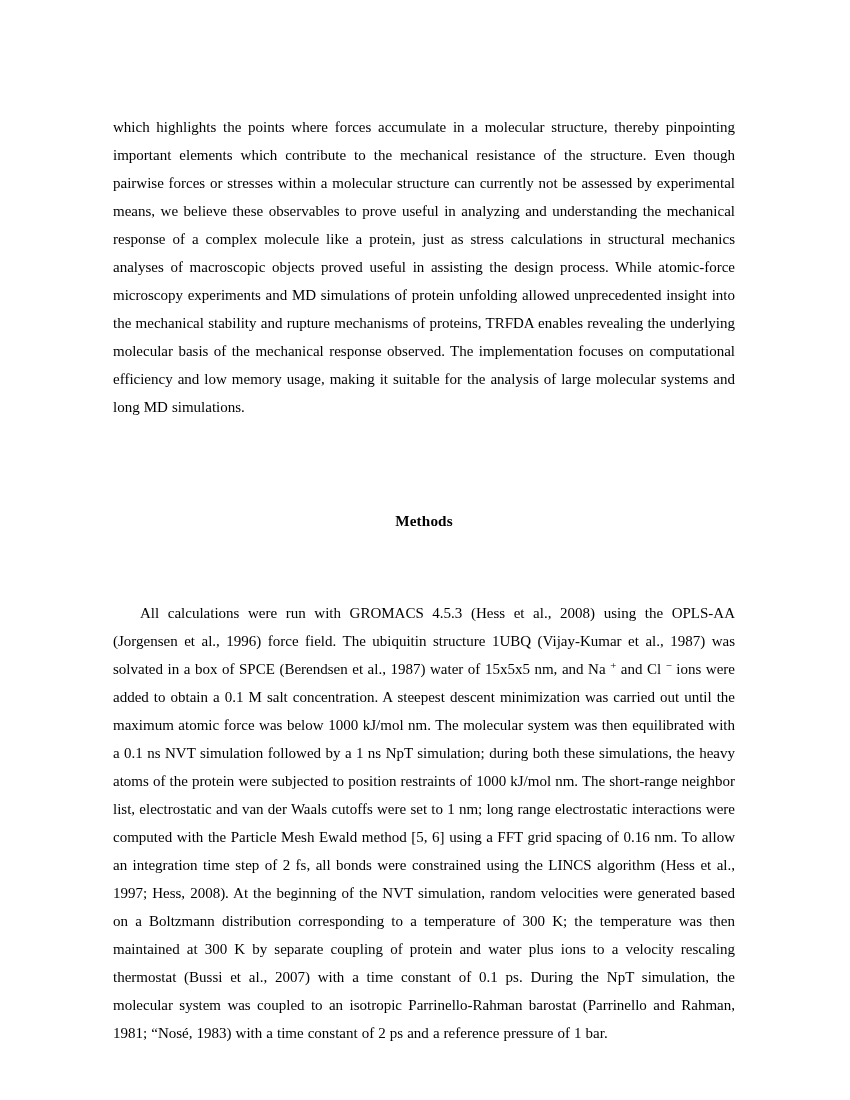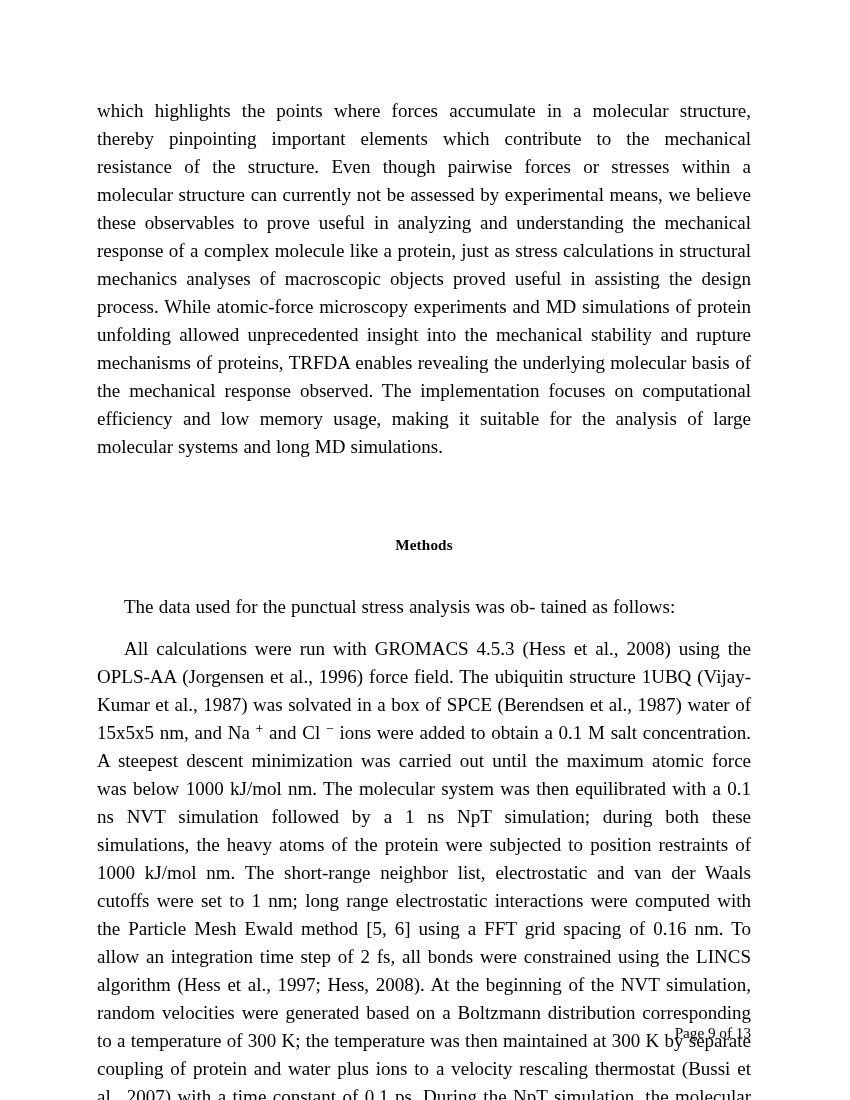--- a/index.html
+++ b/index.html
@@ -23,22 +23,22 @@
     height: 1100px;
     background: #ffffff;
   }
   .content {
     position: absolute;
     left: 97px;
     top: 97px;
     width: 654px;
   }
   p.body-par {
-    margin: 0;
-    font-size: 19px;
+    margin: 16px;
+    font-size: 15px;
     line-height: 28px;
     text-align: justify;
     text-justify: inter-word;
     -webkit-hyphens: none;
     hyphens: none;
     word-spacing: 0.02em;
   }
   p.indent {
     text-indent: 27px;
   }
@@ -82,25 +82,21 @@
   <div class="content">
 
     <p class="body-par">which highlights the points where forces accumulate in a molecular structure, thereby pinpointing important elements which contribute to the mechanical resistance of the structure. Even though pairwise forces or stresses within a molecular structure can currently not be assessed by experimental means, we believe these observables to prove useful in analyzing and understanding the mechanical response of a complex molecule like a protein, just as stress calculations in structural mechanics analyses of macroscopic objects proved useful in assisting the design process. While atomic-force microscopy experiments and MD simulations of protein unfolding allowed unprecedented insight into the mechanical stability and rupture mechanisms of proteins, TRFDA enables revealing the underlying molecular basis of the mechanical response observed. The implementation focuses on computational efficiency and low memory usage, making it suitable for the analysis of large molecular systems and long MD simulations.</p>
 
     <div class="heading-space-before"></div>
 
     <h2 class="section-heading">Methods</h2>
 
     <div class="heading-space-after"></div>
 
-    <p class="body-par indent">The data used for the punctual stress analysis was ob- tained as follows:</p>
 
     <div class="par-gap"></div>
 
     <p class="body-par indent"><span>All calculations were run with GROMACS 4.5.3 (Hess et al., 2008) using the OPLS-AA (Jorgensen et al., 1996) force field. The ubiquitin structure 1UBQ (Vijay-Kumar et al., 1987) was solvated in a box of SPCE (Berendsen et al., 1987) water of 15x5x5 nm, and Na </span><sup class="ion">+</sup><span> and Cl </span><sup class="ion">−</sup><span> ions were added to obtain a 0.1 M salt concentration. A steepest descent minimization was carried out until the maximum atomic force was below 1000 kJ/mol nm. The molecular system was then equilibrated with a 0.1 ns NVT simulation followed by a 1 ns NpT simulation; during both these simulations, the heavy atoms of the protein were subjected to position restraints of 1000 kJ/mol nm. The short-range neighbor list, electrostatic and van der Waals cutoffs were set to 1 nm; long range electrostatic interactions were computed with the Particle Mesh Ewald method [5, 6] using a FFT grid spacing of 0.16 nm. To allow an integration time step of 2 fs, all bonds were constrained using the LINCS algorithm (Hess et al., 1997; Hess, 2008). At the beginning of the NVT simulation, random velocities were generated based on a Boltzmann distribution corresponding to a temperature of 300 K; the temperature was then maintained at 300 K by separate coupling of protein and water plus ions to a velocity rescaling thermostat (Bussi et al., 2007) with a time constant of 0.1 ps. During the NpT simulation, the molecular system was coupled to an isotropic Parrinello-Rahman barostat (Parrinello and Rahman, 1981; “Nosé, 1983) with a time constant of 2 ps and a reference pressure of 1 bar.</span></p>
 
   </div>
 
-  <div class="footer">
-    <span>Page 9 of 13</span>
-  </div>
 
 </div>
 
 </body></html>

